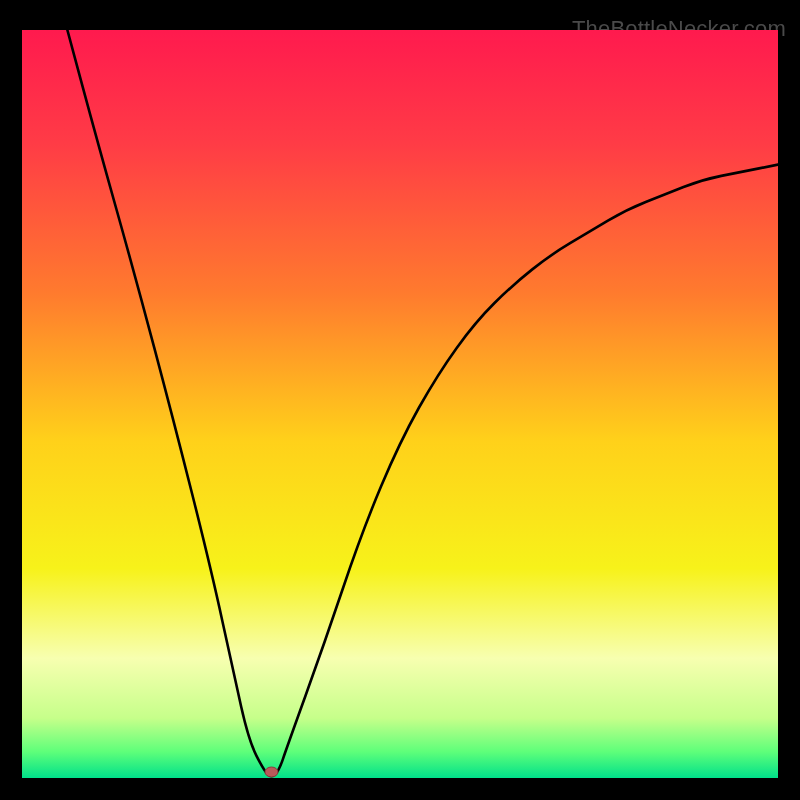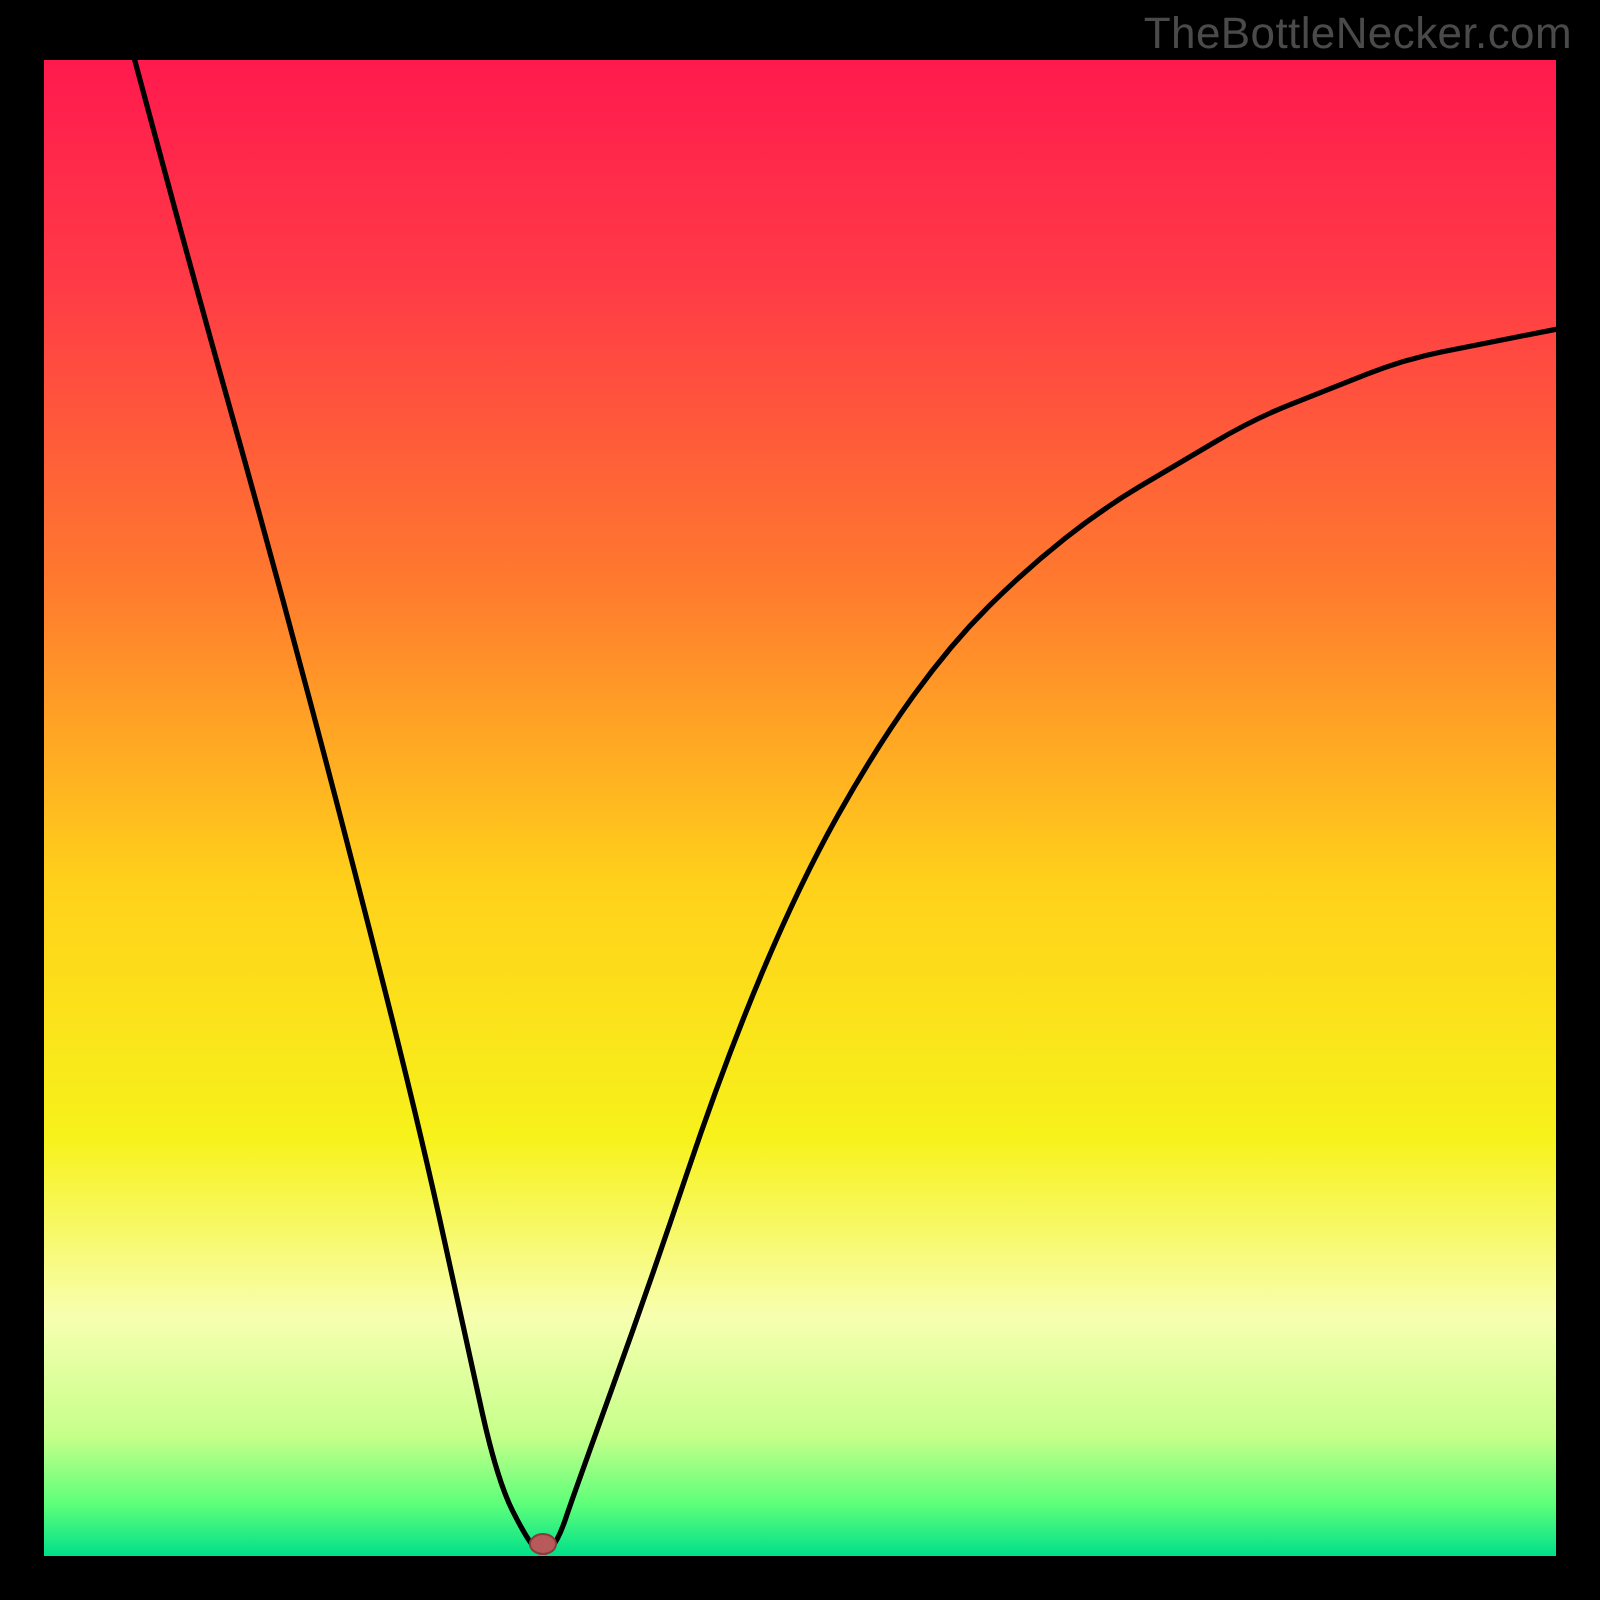--- a/index.html
+++ b/index.html
@@ -12,21 +12,21 @@
     overflow: hidden;
   }
   .frame {
     position: relative;
     width: 800px;
     height: 800px;
     background: #000;
   }
   .attribution {
     position: absolute;
-    top: 4px;
+    top: 16px;
     right: 14px;
     color: #4a4a4a;
     font-size: 22px;
     font-weight: 400;
     letter-spacing: 0.2px;
     user-select: none;
     text-align: right;
   }
   .plot-wrap {
     position: absolute;

